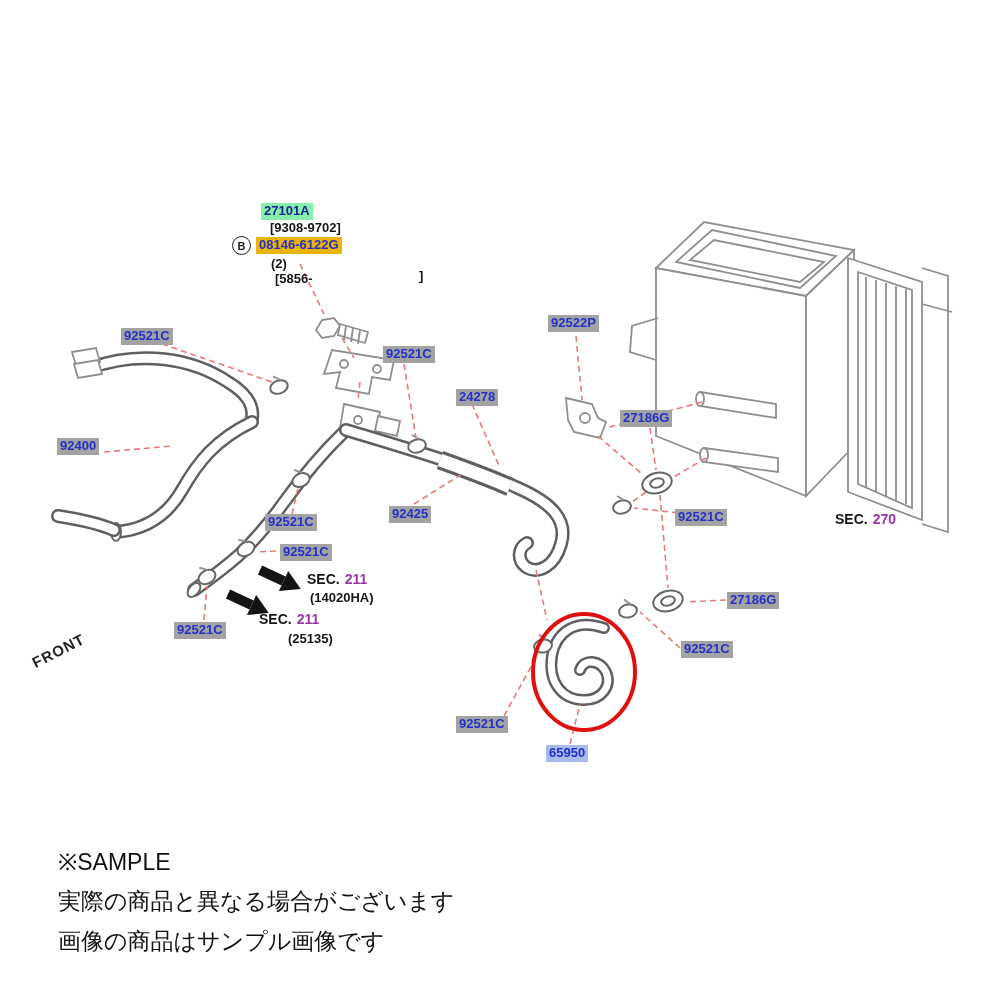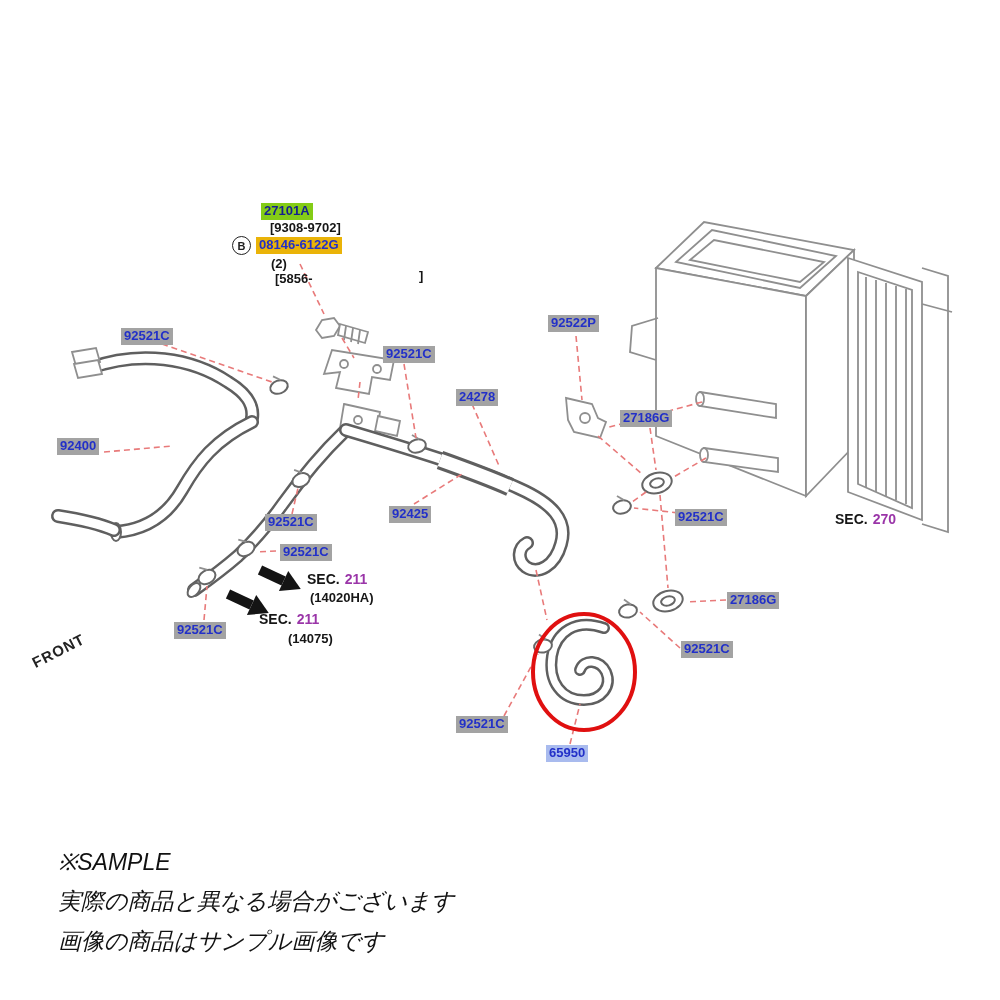--- a/index.html
+++ b/index.html
@@ -2,33 +2,33 @@
 <html><head>
 <meta charset="utf-8">
 <style>
   html,body{margin:0;padding:0;background:#fff;}
   .stage{position:relative;width:1000px;height:1000px;background:#fff;
          font-family:"Liberation Sans",sans-serif;overflow:hidden;}
   .stage svg{position:absolute;left:0;top:0;z-index:1;}
   .plabel{position:absolute;font-size:13px;font-weight:700;color:#2230c8;
           background:#a3a3a3;padding:0 3px 1px;line-height:1.2;z-index:5;white-space:nowrap;}
   .plabel.green{background:#eab308;}
-  .plabel.sel{background:#84cc16;color:#141f90;}
+  .plabel.sel{background:#86efac;color:#141f90;}
   .plabel.sel2{background:#a9bbee;}
   .k{position:absolute;font-size:13px;font-weight:700;color:#161616;z-index:5;
      line-height:1.2;white-space:nowrap;padding-left:13px;}
   .sec{position:absolute;font-size:14px;font-weight:700;color:#161616;z-index:5;white-space:nowrap;text-align:center;}
   .sec .num{color:#9a35a8;margin-left:5px;}
   .bmark{position:absolute;width:17px;height:17px;border:1.6px solid #222;border-radius:50%;
          font-size:11px;font-weight:700;display:flex;align-items:center;justify-content:center;
          color:#222;z-index:5;background:#fff;}
   .front{position:absolute;left:30px;top:642px;font-size:15px;font-weight:700;color:#222;
          transform:rotate(-27deg);z-index:5;letter-spacing:1px;}
   .footer{position:absolute;left:58px;top:845px;z-index:5;color:#111;}
-  .footer div{font-size:23px;margin-bottom:9px;font-style:italic;}
+  .footer div{font-size:23px;margin-bottom:9px;}
   
   .g{fill:none;stroke:#8f8f8f;stroke-width:1.8;}
   .gf{fill:#fff;stroke:#8f8f8f;stroke-width:1.8;}
   .to{fill:none;stroke:#5f5f5f;stroke-width:14;stroke-linecap:round;}
   .ti{fill:none;stroke:#fff;stroke-width:9;stroke-linecap:round;}
   .so{fill:none;stroke:#5f5f5f;stroke-width:19;stroke-linecap:butt;}
   .si{fill:none;stroke:#fff;stroke-width:13;stroke-linecap:butt;}
   .cl{fill:#fff;stroke:#666;stroke-width:2;}
   .dl{fill:none;stroke:#e87a7a;stroke-width:1.6;stroke-dasharray:6 4;}
   .redring{fill:none;stroke:#e01010;stroke-width:4;}
@@ -229,21 +229,21 @@
   <span class="plabel" style="left:456px;top:716px">92521C</span>
   <span class="plabel sel2" style="left:546px;top:745px">65950</span>
 
   <span class="sec" style="left:307px;top:571px">
     <span>SEC.</span><span class="num">211</span>
   </span>
   <span class="k" style="left:297px;top:590px">(14020HA)</span>
   <span class="sec" style="left:259px;top:611px">
     <span>SEC.</span><span class="num">211</span>
   </span>
-  <span class="k" style="left:275px;top:631px">(14075)</span>
+  <span class="k" style="left:275px;top:631px">(25135)</span>
   <span class="sec" style="left:835px;top:511px">
     <span>SEC.</span><span class="num">270</span>
   </span>
 
   <span class="front">FRONT</span>
 
   <div class="footer">
     <div>※SAMPLE</div>
     <div>実際の商品と異なる場合がございます</div>
     <div>画像の商品はサンプル画像です</div>

